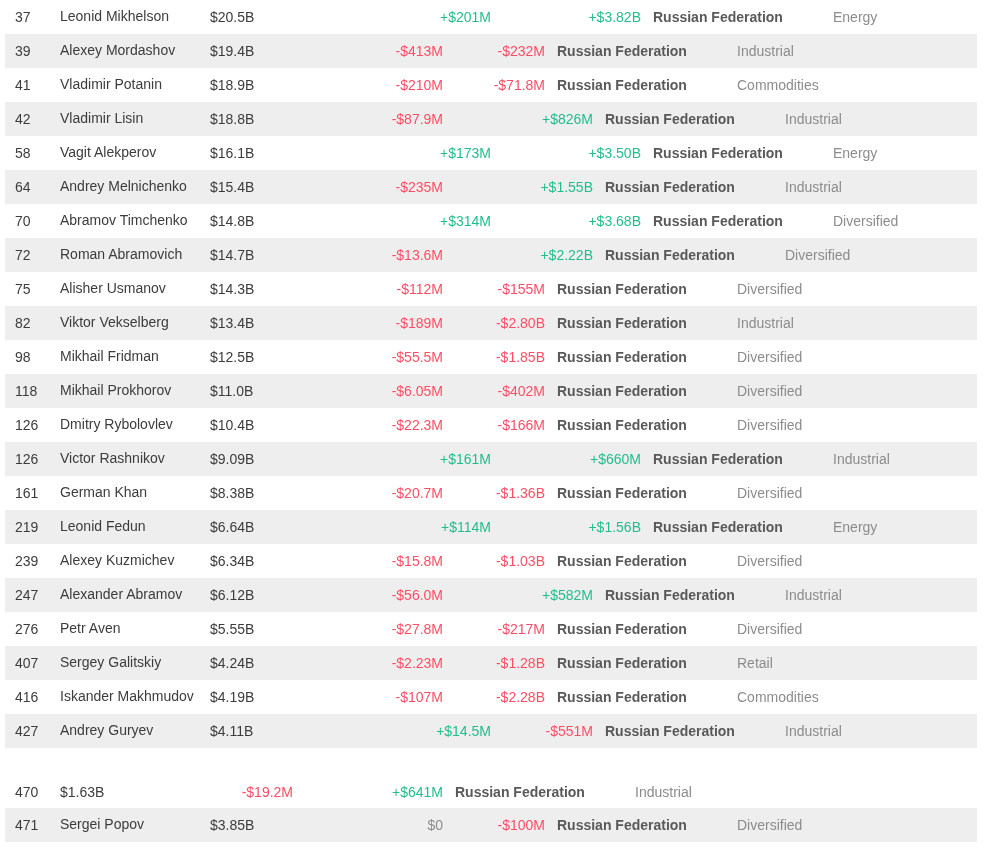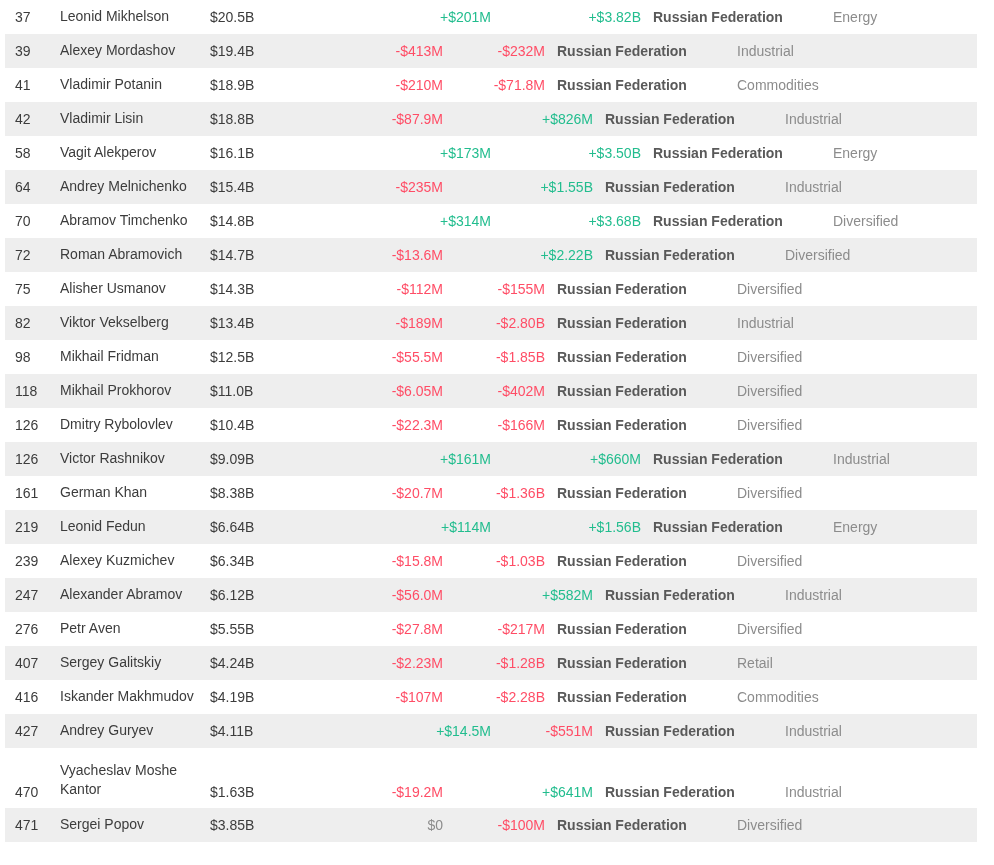--- a/index.html
+++ b/index.html
@@ -243,21 +243,20 @@
     <div class="cell name">Andrey Guryev</div>
     <div class="cell worth">$4.11B</div>
     <div class="cell daily pos">+$14.5M</div>
     <div class="cell ytd neg">-$551M</div>
     <div class="cell country">Russian Federation</div>
     <div class="cell industry">Industrial</div>
   </div>
 
   <div class="row tall">
     <div class="cell rank">470</div>
-    <div class="cell name">Vyacheslav Moshe Kantor</div>
     <div class="cell worth">$1.63B</div>
     <div class="cell daily neg">-$19.2M</div>
     <div class="cell ytd pos">+$641M</div>
     <div class="cell country">Russian Federation</div>
     <div class="cell industry">Industrial</div>
   </div>
 
   <div class="row">
     <div class="cell rank">471</div>
     <div class="cell name">Sergei Popov</div>

